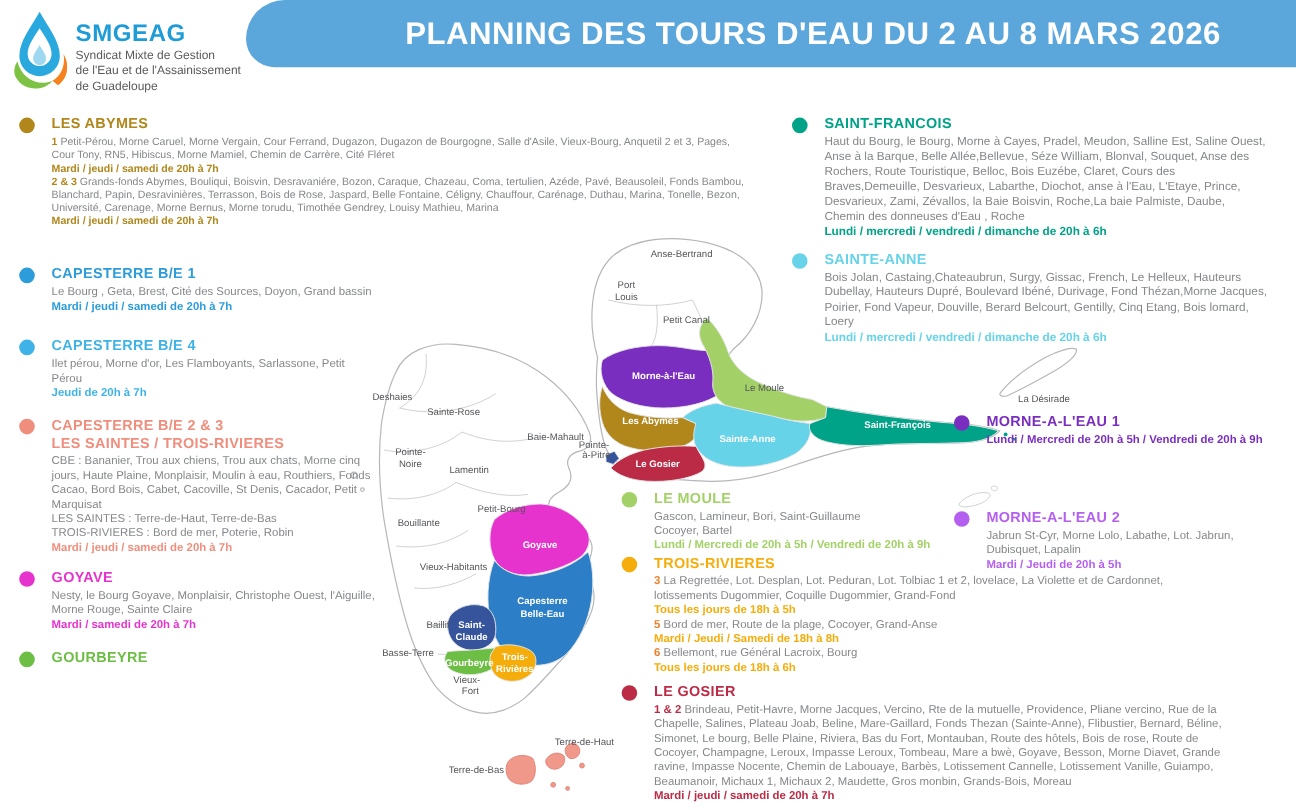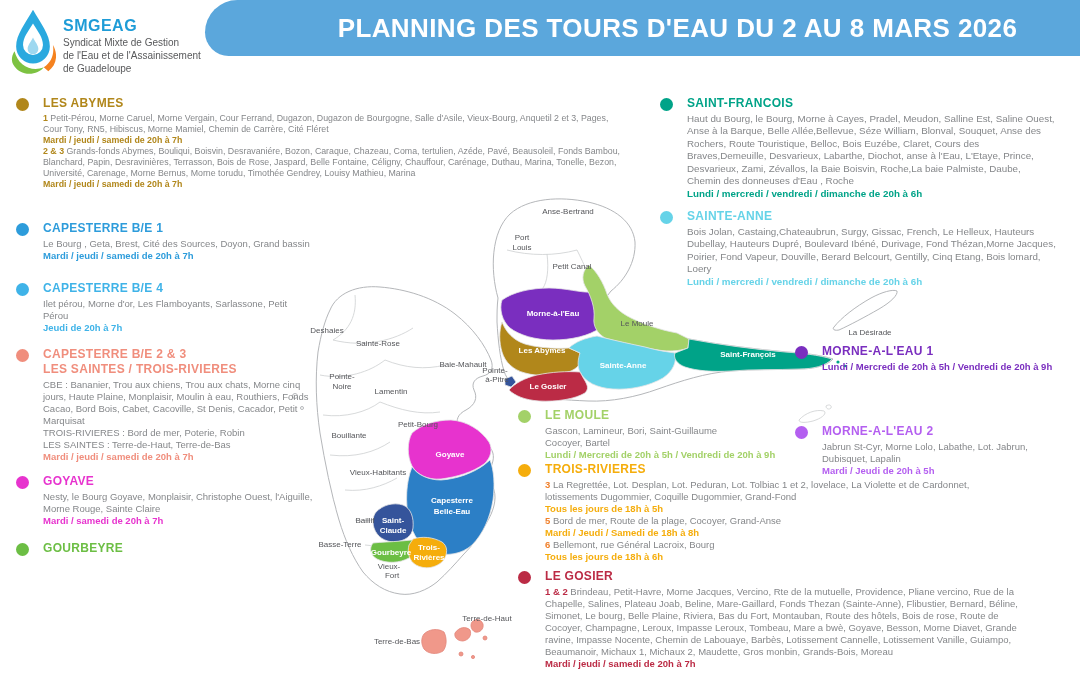--- a/index.html
+++ b/index.html
@@ -8,21 +8,21 @@
   #poster{position:relative;width:1080px;height:675px;background:#fff;overflow:hidden}
 
   
   #banner{position:absolute;left:205px;top:0;width:875px;height:56px;background:#5BA7DC;
     border-radius:150px 0 0 110px;display:flex;align-items:center;justify-content:center;
     padding-left:70px;z-index:3}
   #banner .btitle{color:#fff;font-weight:bold;font-size:26px;letter-spacing:.4px;white-space:nowrap}
 
   
   #logo{position:absolute;left:10px;top:6px;display:flex;gap:7px;align-items:flex-start;z-index:3}
-  #logo .name{font-size:16px;font-weight:bold;color:#1E9CD7;letter-spacing:.5px;line-height:1.05;margin-top:12px}
+  #logo .name{font-size:20px;font-weight:bold;color:#1E9CD7;letter-spacing:.5px;line-height:1.05;margin-top:12px}
   #logo .sub{font-size:10px;color:#58595B;line-height:1.3;margin-top:1px}
 
   
   #map{position:absolute;left:285px;top:190px;width:660px;height:485px;pointer-events:none;z-index:1}
   .land{fill:#fff;stroke:#B5B7BA;stroke-width:1}
   .inb{fill:none;stroke:#CDCFD1;stroke-width:.8}
   .reg{stroke:#E4E5E6;stroke-width:.8}
   .mlbl{font-size:8px;fill:#55565A}
   .rlbl{font-size:8px;font-weight:bold;fill:#fff}
   text{text-anchor:middle}
@@ -204,22 +204,22 @@
   </div>
   <div class="section sec-capesterre-be23" style="--c: #F08E7D;">
     <span class="dot"></span>
     <div class="content">
         <div class="title">
           <div>CAPESTERRE B/E 2 &amp; 3</div>
           <div>LES SAINTES / TROIS-RIVIERES</div>
         </div>
         <div class="body">
           <div class="line areas">CBE : Bananier, Trou aux chiens, Trou aux chats, Morne cinq jours, Haute Plaine, Monplaisir, Moulin à eau, Routhiers, Fonds Cacao, Bord Bois, Cabet, Cacoville, St Denis, Cacador, Petit Marquisat</div>
+          <div class="line areas">LES SAINTES : Terre-de-Haut, Terre-de-Bas</div>
           <div class="line areas">TROIS-RIVIERES : Bord de mer, Poterie, Robin</div>
-          <div class="line areas">LES SAINTES : Terre-de-Haut, Terre-de-Bas</div>
           <div class="line schedule">Mardi / jeudi / samedi de 20h à 7h</div>
         </div>
       </div>
   </div>
   <div class="section sec-goyave" style="--c: #E733CE;">
     <span class="dot"></span>
     <div class="content">
         <div class="title">
           <div>GOYAVE</div>
         </div>

